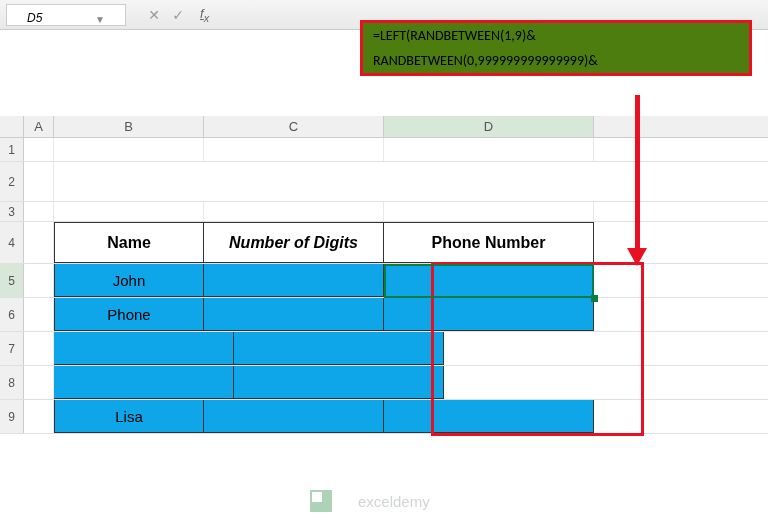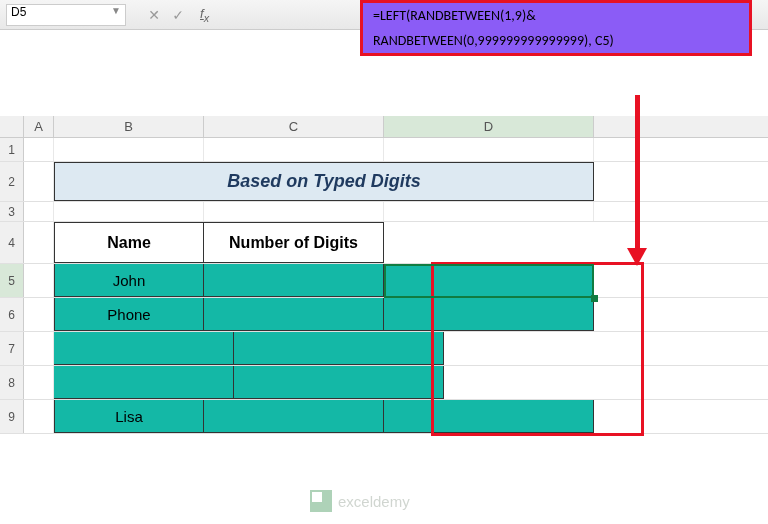--- a/index.html
+++ b/index.html
@@ -1,88 +1,88 @@
 <!DOCTYPE html>
 <html><head>
 <meta charset="utf-8">
 <style>
 * { margin: 0; padding: 0; box-sizing: border-box; font-family: 'Segoe UI', Arial, sans-serif; }
 body { background: #fff; width: 768px; height: 524px; overflow: hidden; position: relative; }
 
 .topbar { height: 30px; background: linear-gradient(#f5f5f5, #e8e8e8); border-bottom: 1px solid #ccc; display: flex; align-items: center; padding: 0 6px; }
-.name-box { width: 120px; height: 22px; background: #fff; border: 1px solid #ccc; display: flex; align-items: flex-start; padding: 0 4px; font-size: 12px; }
+.name-box { width: 120px; height: 22px; background: #fff; border: 1px solid #ccc; display: flex; align-items: flex-end; padding: 0 20px; font-size: 12px; font-style: italic; }
 .name-box .nb-text { flex: 1; }
 .name-box .nb-dd { color: #888; font-size: 10px; }
 .tb-sep { width: 16px; }
 .tb-icon { width: 24px; height: 24px; display: flex; align-items: center; justify-content: center; color: #999; font-size: 14px; }
 .fx { font-style: italic; font-size: 13px; color: #666; margin: 0 10px; text-decoration: underline; }
 
-.fbar-wrap { position: absolute; left: 360px; top: 0; width: 392px; border: 3px solid #e81123; background: #8b5cf6; z-index: 10; }
+.fbar-wrap { position: absolute; left: 360px; top: 20px; width: 392px; border: 3px solid #e81123; background: #4d7c0f; z-index: 10; }
 .fbar-line { padding: 4px 10px; font-size: 14px; font-family: Calibri, sans-serif; }
 
 .grid-area { position: absolute; top: 116px; left: 0; right: 0; bottom: 0; }
 
 .col-headers { display: flex; height: 22px; border-bottom: 1px solid #ccc; background: #f0f0f0; }
 .corner { width: 24px; border-right: 1px solid #ccc; background: #f0f0f0; }
 .ch { border-right: 1px solid #ccc; text-align: center; font-size: 13px; color: #555; line-height: 22px; }
 .ch-A { width: 30px; }
 .ch-B { width: 150px; }
 .ch-C { width: 180px; }
 .ch-D { width: 210px; background: #d8e8d8; }
 
 .row { display: flex; border-bottom: 1px solid #e0e0e0; }
 .rh { width: 24px; border-right: 1px solid #ccc; background: #f0f0f0; text-align: center; font-size: 12px; color: #555; display: flex; align-items: center; justify-content: center; }
 .rh.sel { background: #d8e8d8; }
 .cell { border-right: 1px solid #e8e8e8; }
 .c-A { width: 30px; }
 .c-B { width: 150px; }
-.c-C { width: 180px; }
+.c-C { width: 180px; font-style: italic; }
 .c-D { width: 210px; }
 
 .r1 { height: 24px; }
 .r2 { height: 40px; }
 .r3 { height: 20px; }
 .r4 { height: 42px; }
 .rdata { height: 34px; }
 
 .title-cell { background: #dde9f2; display: flex; align-items: center; justify-content: center; font-weight: bold; font-style: italic; font-size: 18px; color: #1f3a5f; font-family: Calibri, sans-serif; border: 1px solid #333; }
 
 .hdr-cell { background: #fff; border: 1.5px solid #333; display: flex; align-items: center; justify-content: center; font-weight: bold; font-size: 16px; font-family: Calibri, sans-serif; }
-.data-cell { background: #14b8a6; border: 1.5px solid #333; border-top: none; display: flex; align-items: center; justify-content: center; font-size: 15px; font-family: Calibri, sans-serif; }
+.data-cell { background: #0ea5e9; border: 1.5px solid #333; border-top: none; display: flex; align-items: center; justify-content: center; font-size: 15px; font-family: Calibri, sans-serif; }
 
 .red-box { position: absolute; border: 3px solid #e81123; pointer-events: none; }
 
 .arrow-line { position: absolute; background: #e81123; z-index: 9; }
 .arrow-head { position: absolute; width: 0; height: 0; border-left: 10px solid transparent; border-right: 10px solid transparent; border-top: 18px solid #e81123; z-index: 9; }
 
 .sel-cell { position: absolute; border: 2px solid #107c41; z-index: 5; pointer-events: none; }
 .sel-handle { position: absolute; width: 7px; height: 7px; background: #107c41; z-index: 6; }
 
-.watermark { position: absolute; left: 310px; top: 490px; display: flex; align-items: center; opacity: 0.35; font-family: Arial; }
+.watermark { position: absolute; left: 310px; top: 490px; display: flex; align-items: center; opacity: 0.35; font-family: Arial; gap: 20px; }
 .wm-icon { width: 22px; height: 22px; background: #1a7f37; margin-right: 6px; position: relative; }
 .wm-icon::before { content: ''; position: absolute; width: 10px; height: 10px; background: #fff; left: 2px; top: 2px; }
 .wm-text { font-size: 15px; color: #7a8a7a; }
 </style>
 </head>
 <body>
 
 <div class="topbar">
   <div class="name-box">
     <span class="nb-text">D5</span>
     <span class="nb-dd">▼</span>
   </div>
   <div class="tb-sep"></div>
   <div class="tb-icon">✕</div>
   <div class="tb-icon">✓</div>
   <div class="fx">f<sub>x</sub></div>
 </div>
 
 <div class="fbar-wrap">
   <div class="fbar-line">=LEFT(RANDBETWEEN(1,9)&amp;</div>
-  <div class="fbar-line">RANDBETWEEN(0,999999999999999), C5)</div>
+  <div class="fbar-line">RANDBETWEEN(0,999999999999999)&amp;</div>
 </div>
 
 <div class="grid-area">
   <div class="col-headers">
     <div class="corner"></div>
     <div class="ch ch-A">A</div>
     <div class="ch ch-B">B</div>
     <div class="ch ch-C">C</div>
     <div class="ch ch-D">D</div>
   </div>
@@ -91,41 +91,41 @@
     <div class="rh">1</div>
     <div class="cell c-A"></div>
     <div class="cell c-B"></div>
     <div class="cell c-C"></div>
     <div class="cell c-D"></div>
   </div>
 
   <div class="row r2">
     <div class="rh">2</div>
     <div class="cell c-A"></div>
-    <div class="title-cell" style="width:540px">
-        <span>Based on Typed Digits</span>
-      </div>
   </div>
 
   <div class="row r3">
     <div class="rh">3</div>
     <div class="cell c-A"></div>
     <div class="cell c-B"></div>
     <div class="cell c-C"></div>
     <div class="cell c-D"></div>
   </div>
 
   <div class="row r4">
     <div class="rh">4</div>
     <div class="cell c-A"></div>
     <div class="hdr-cell c-B">
         <span>Name</span>
       </div>
     <div class="hdr-cell c-C" style="border-left:none">
         <span>Number of Digits</span>
+      </div>
+    <div class="hdr-cell c-D" style="border-left:none">
+        <span>Phone Number</span>
       </div>
   </div>
 
   <div class="row rdata">
     <div class="rh sel">5</div>
     <div class="cell c-A"></div>
     <div class="data-cell c-B">
         <span>John</span>
       </div>
     <div class="data-cell c-C" style="border-left:none"></div>

